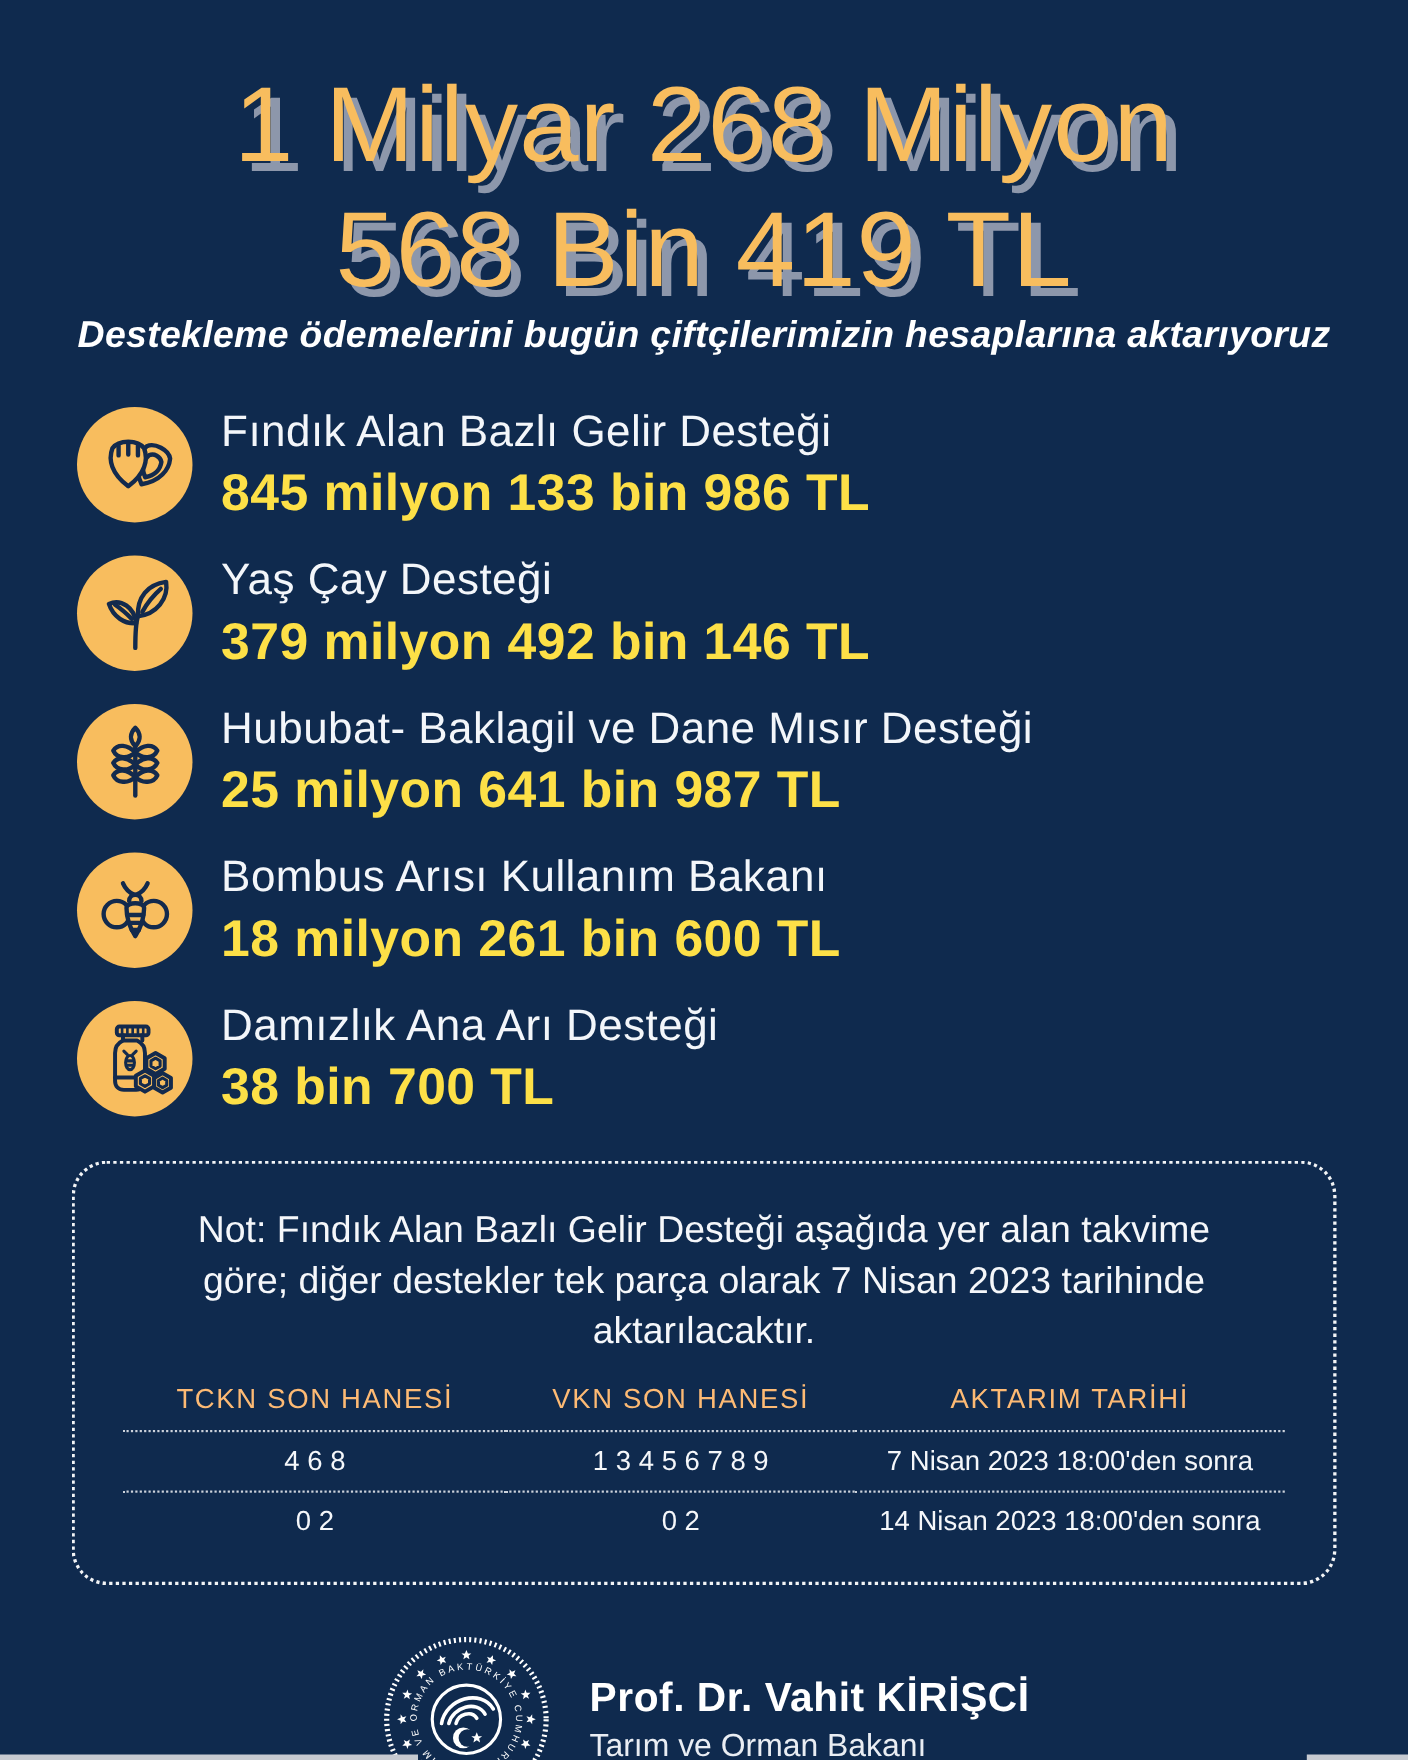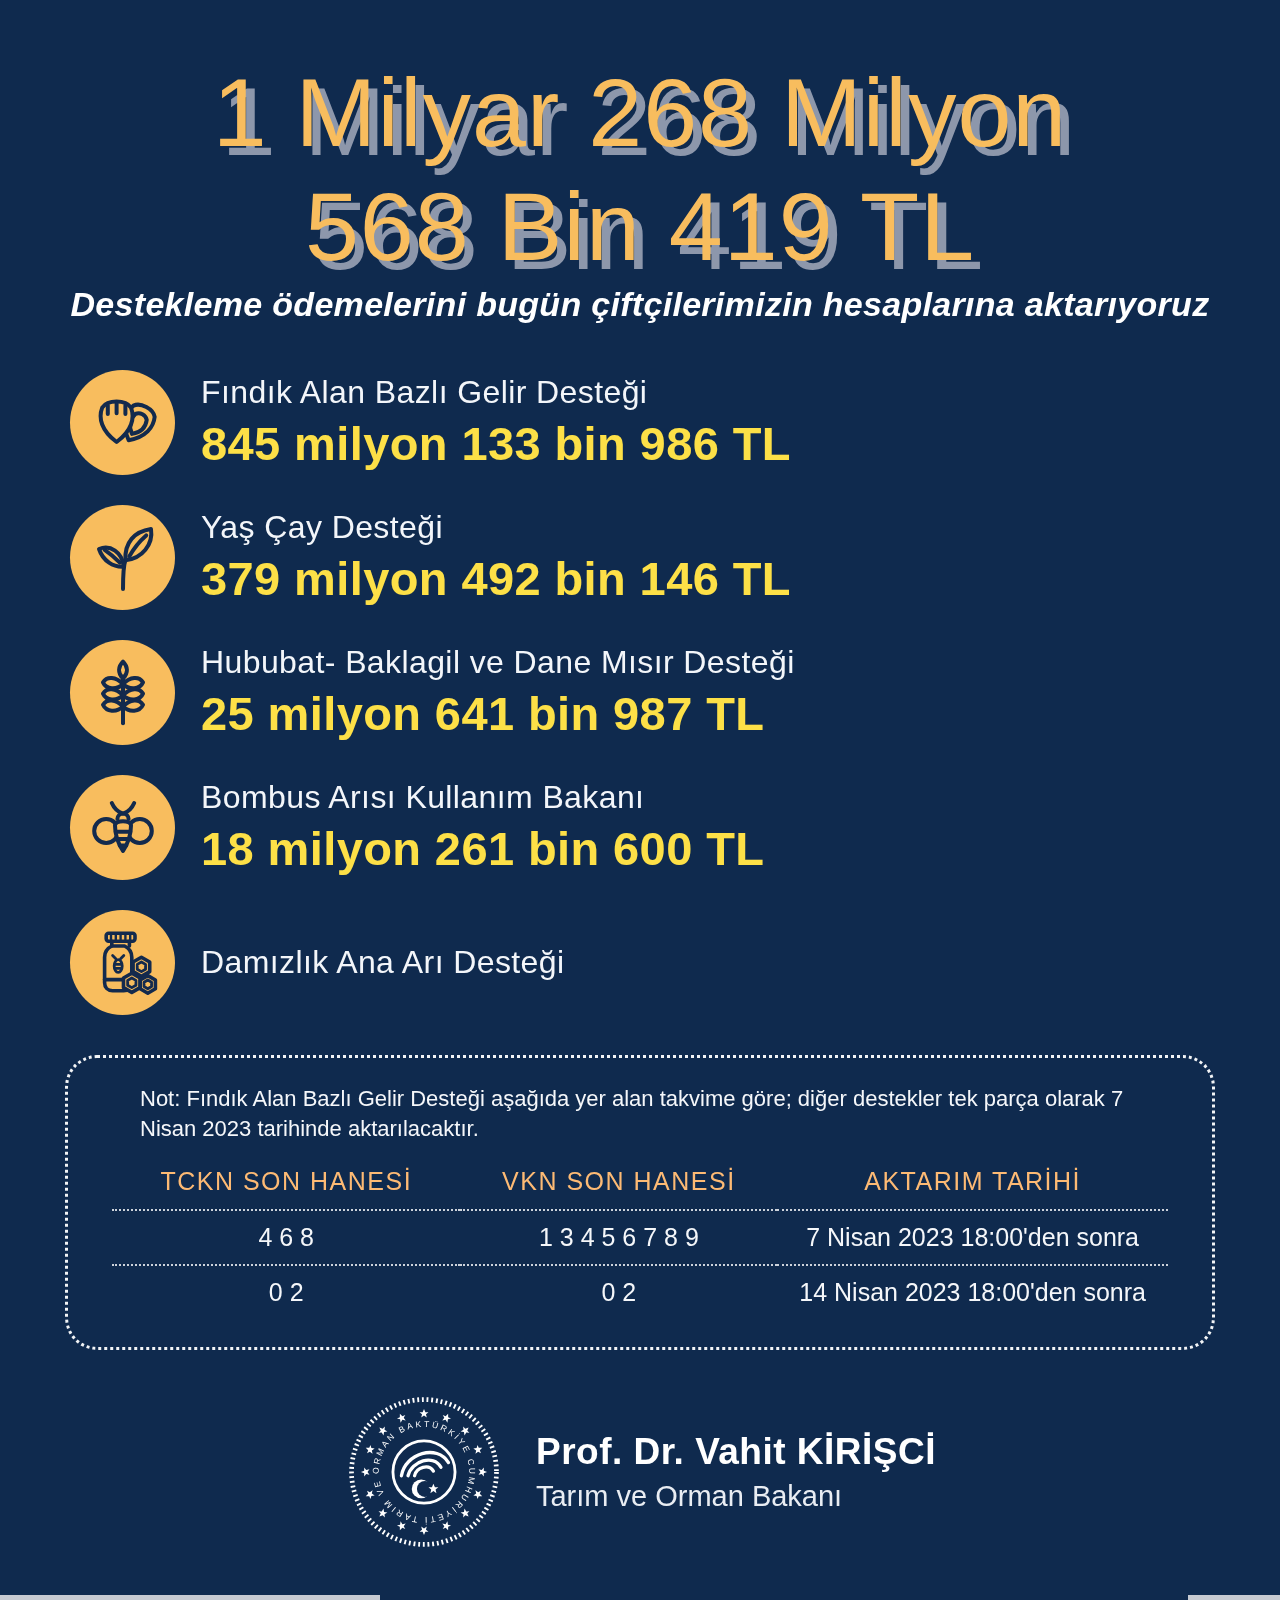--- a/index.html
+++ b/index.html
@@ -21,31 +21,31 @@
   }
   
   .supports{margin:46px 0 0 70px;display:flex;flex-direction:column;gap:30px;}
   .support-row{display:flex;align-items:center;gap:26px;}
   .icon-circle{
     width:105px;height:105px;border-radius:50%;flex:0 0 auto;
     background:var(--accent-orange,#f8bd5e);
     display:flex;align-items:center;justify-content:center;
   }
   .icon-circle svg{width:80px;height:80px;}
-  .support-label{font-size:32px;font-weight:normal;color:#f3f6fa;letter-spacing:0.4px;}
+  .support-label{font-size:40px;font-weight:normal;color:#f3f6fa;letter-spacing:0.4px;}
   .support-amount{font-size:47px;font-weight:bold;color:#fde047;margin-top:5px;letter-spacing:0.4px;}
   
   .note-box{
     margin:40px auto 0;width:1150px;box-sizing:border-box;
     border:3px dotted rgba(255,255,255,0.95);border-radius:32px;
     padding:26px 44px 28px;
   }
   .note-text{
-    margin:0 auto;max-width:1000px;
-    font-size:22px;line-height:1.35;color:#f5f7fa;
+    margin:12px auto;max-width:1000px;text-align:center;
+    font-size:34px;line-height:1.35;color:#f5f7fa;
   }
   .schedule{width:100%;margin-top:14px;border-collapse:collapse;table-layout:fixed;}
   .schedule th{
     font-size:25px;font-weight:normal;color:#fdba74;letter-spacing:1.5px;
     padding:10px 0 13px;text-align:center;
   }
   .schedule td{font-size:25px;color:#f5f7fa;padding:12px 0;text-align:center;}
   .schedule thead tr{border-bottom:2px dotted #ccd2db;}
   .schedule tbody tr.sep{border-bottom:2px dotted #ccd2db;}
   .col-tckn{width:33%;} .col-vkn{width:30%;} .col-date{width:37%;}
@@ -162,20 +162,21 @@
           </g>
           <g stroke-width="3.5">
             <polygon points="73,50 78.2,53 78.2,59 73,62 67.8,59 67.8,53"></polygon>
             <polygon points="61,70 66.2,73 66.2,79 61,82 55.8,79 55.8,73"></polygon>
             <polygon points="81,72.5 85.7,75.3 85.7,80.7 81,83.5 76.3,80.7 76.3,75.3"></polygon>
           </g>
         </svg>
       </div>
       <div class="support-text">
         <div class="support-label">Damızlık Ana Arı Desteği</div>
+        <div class="support-amount">38 bin 700 TL</div>
       </div>
     </div>
 
   </div>
 
   <div class="note-box">
     <p class="note-text">Not: Fındık Alan Bazlı Gelir Desteği aşağıda yer alan takvime göre; diğer destekler tek parça olarak 7 Nisan 2023 tarihinde aktarılacaktır.</p>
     <table class="schedule">
       <thead>
         <tr>

